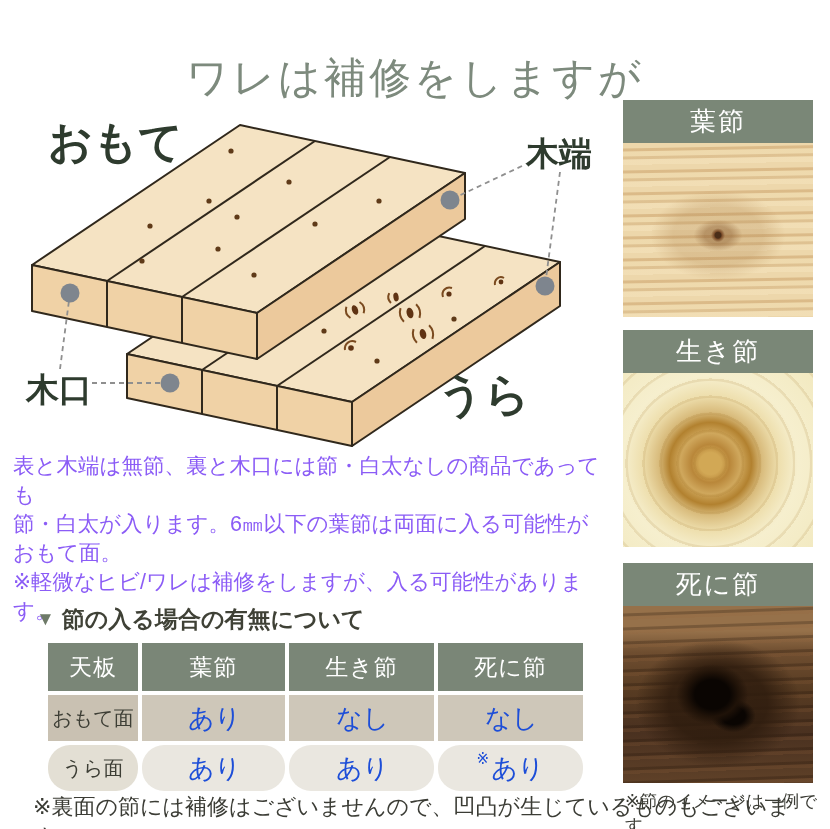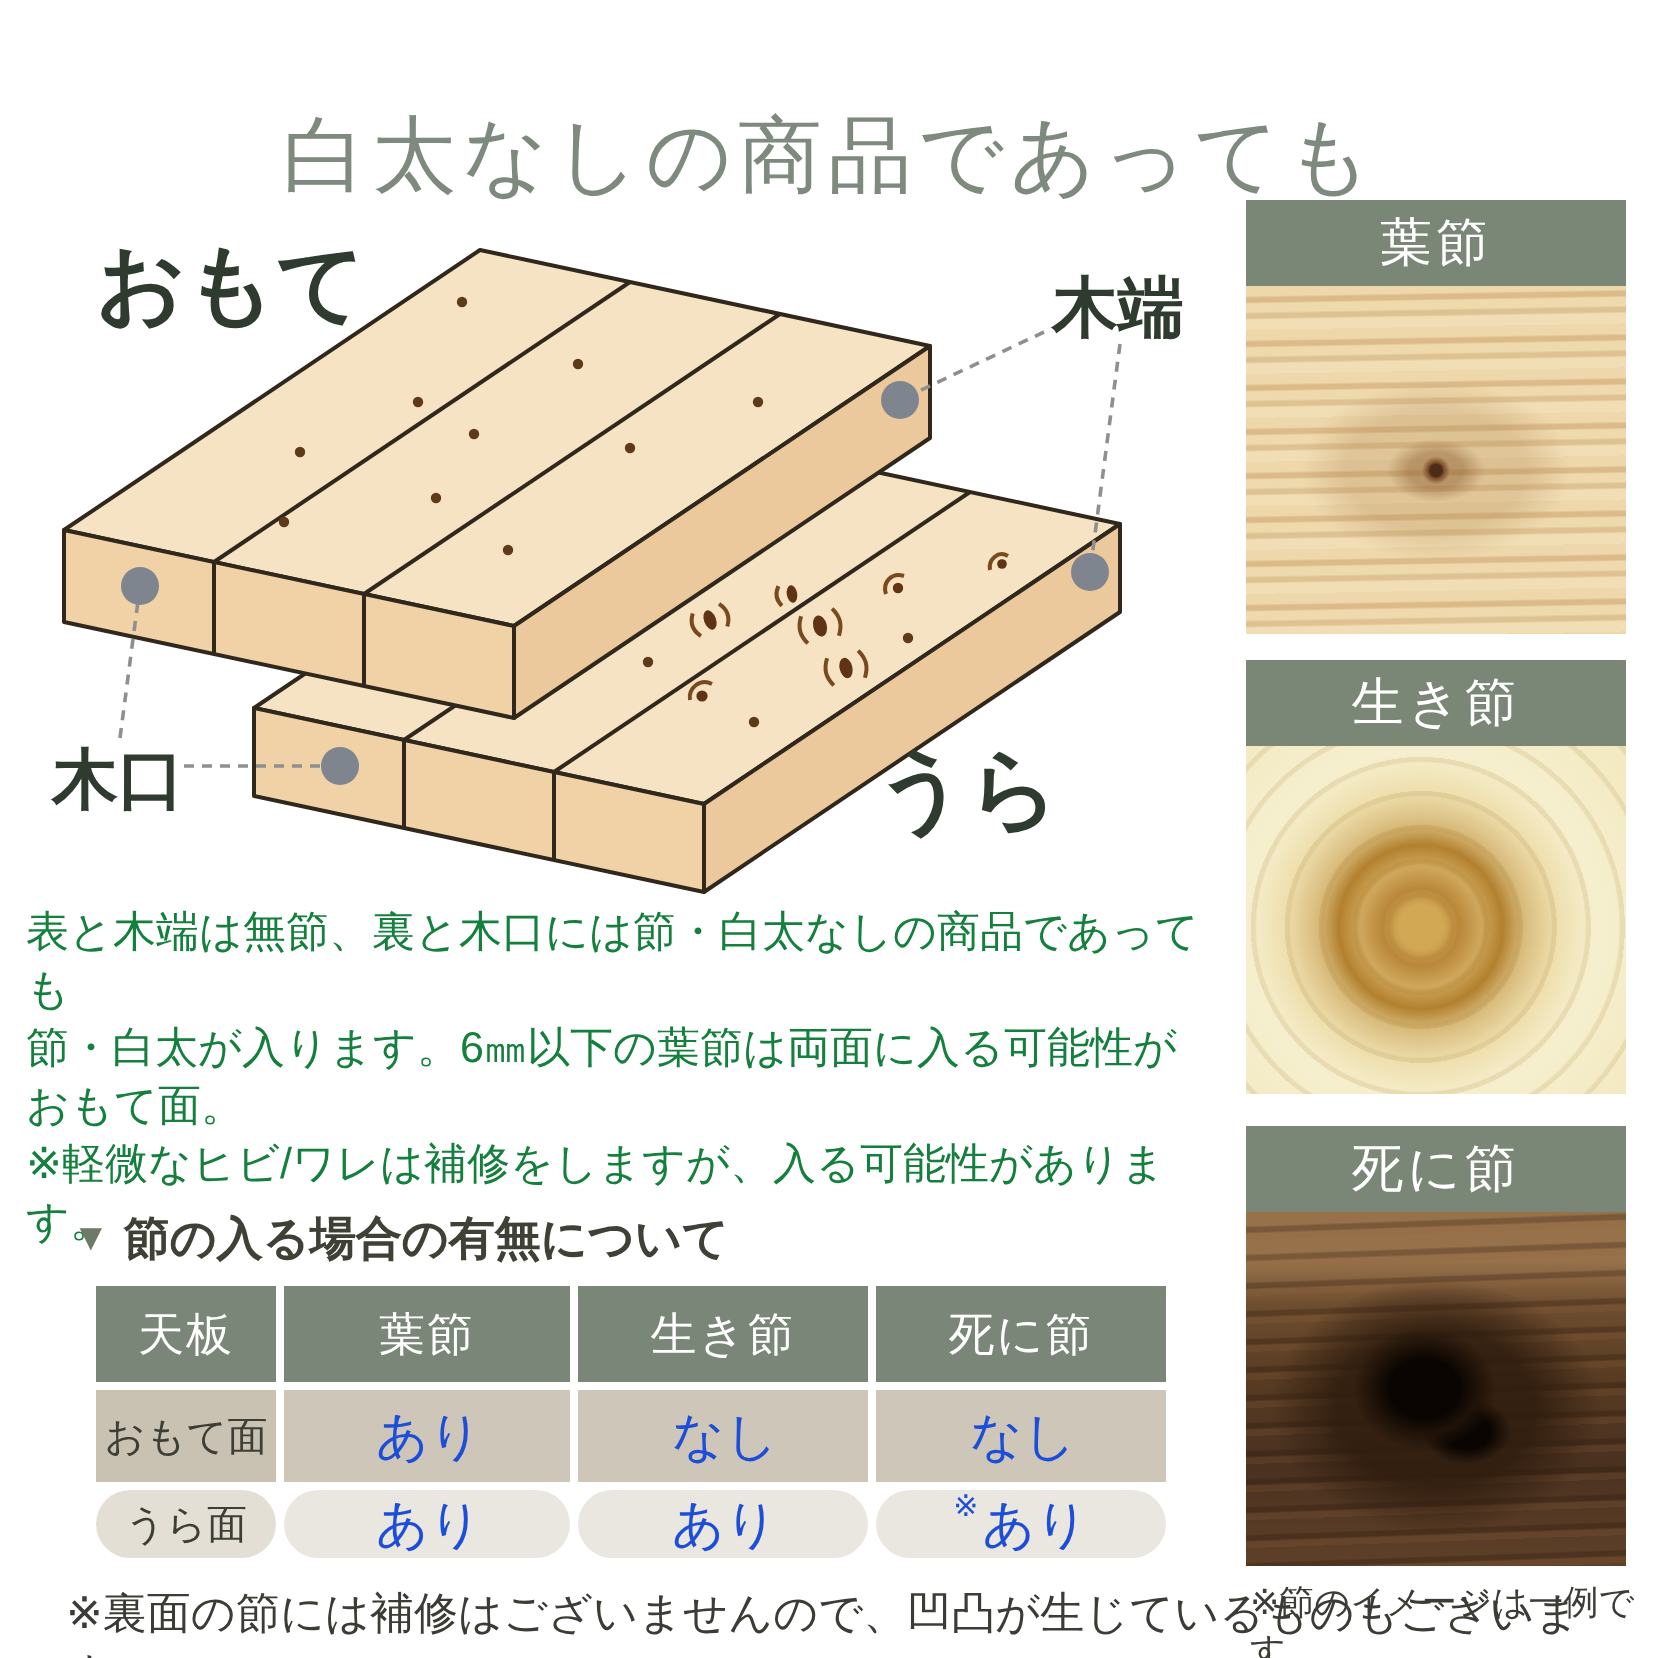--- a/index.html
+++ b/index.html
@@ -10,38 +10,38 @@
     color:#3b3c35;
   }
   .page-title{
     position:absolute;top:22px;left:0;width:830px;
     text-align:center;font-size:42px;font-weight:500;
     color:#7d8a7d;letter-spacing:3px;
   }
   .diagram{position:absolute;left:0;top:92px;}
   .desc{
     position:absolute;left:13px;top:452px;width:604px;
-    font-size:21.5px;line-height:29px;color:#15803d;margin:0;
+    font-size:21.5px;line-height:29px;color:#8b5cf6;margin:0;
   }
   .table-title{
     position:absolute;left:36px;top:604px;
     font-size:23px;font-weight:600;color:#3f4136;
   }
   .table-title .tri{color:#6e7a68;font-size:19px;margin-right:7px;vertical-align:2px;}
   .knot-table{
     position:absolute;left:48px;top:643px;
     display:grid;grid-template-columns:90px 143px 145px 145px;gap:4px;
   }
   .knot-table .cell{
     display:flex;align-items:center;justify-content:center;
   }
   .knot-table .hcell{height:48px;background:#7a8677;color:#fff;font-size:23px;font-weight:500;letter-spacing:1px;}
   .knot-table .r1{height:46px;background:#cec7b9;}
   .knot-table .r1.lab{background:#c9c1b2;}
-  .knot-table .r2{height:34px;background:#eae7e0;border-radius:22px;}
+  .knot-table .r2{height:46px;background:#eae7e0;border-radius:22px;}
   .knot-table .r2.lab{background:#e3dfd4;}
   .knot-table .dcell{font-size:26px;color:#1d4ed8;font-weight:500;}
   .knot-table .labcell{font-size:20px;color:#3d3e35;font-weight:500;}
   .knot-table .mark{font-size:15px;position:relative;top:-9px;margin-right:2px;}
   .footnote{
     position:absolute;left:33px;top:792px;margin:0;
     font-size:22px;color:#3b3c35;
   }
   .panel{position:absolute;left:623px;width:190px;}
   .panel-1{top:100px;} .panel-2{top:330px;} .panel-3{top:563px;}
@@ -76,21 +76,21 @@
       linear-gradient(180deg, #96714a 0 14%, #6f4e30 26%, #573b22 48%, #4a3120 72%, #5f4128 100%);
   }
   .panels-caption{
     position:absolute;left:625px;top:789px;margin:0;
     font-size:17.5px;color:#3b3c35;
   }
 </style>
 </head>
 <body>
 
-<h1 class="page-title">白太なしの商品であっても</h1>
+<h1 class="page-title">ワレは補修をしますが</h1>
 
 <svg class="diagram" width="620" height="360" viewBox="0 0 620 360">
   <g stroke="#30281c" stroke-width="2" stroke-linejoin="round">
 
     <g>
       <polygon points="127,262 335,122 560,170 352,310" fill="#f5e3c3"></polygon>
       <polygon points="127,262 352,310 352,354 127,306" fill="#f0d2a6"></polygon>
       <polygon points="352,310 560,170 560,214 352,354" fill="#ecc99c"></polygon>
       <line x1="202" y1="278" x2="410" y2="138"></line>
       <line x1="277" y1="294" x2="485" y2="154"></line>

